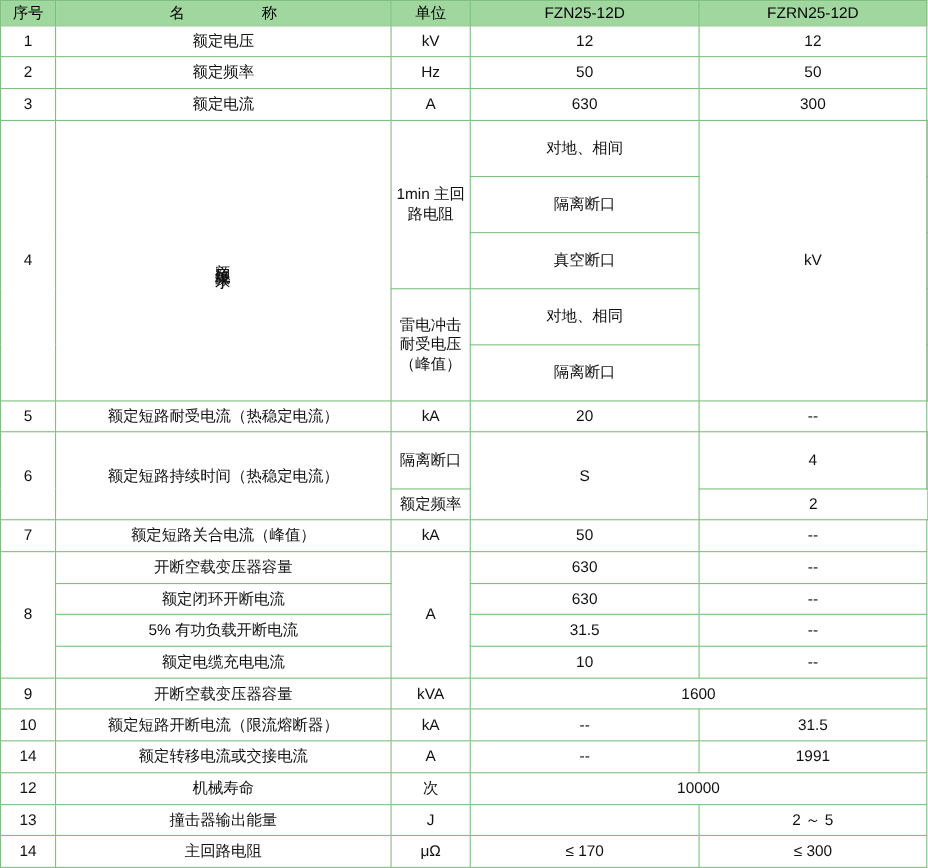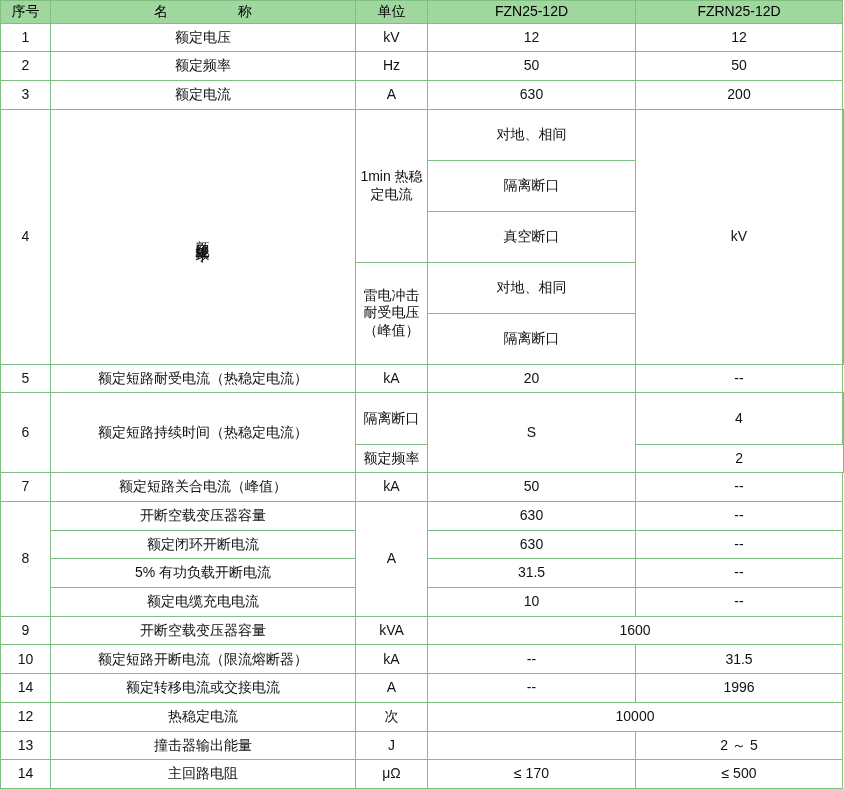--- a/index.html
+++ b/index.html
@@ -92,27 +92,27 @@
       <td>Hz</td>
       <td>50</td>
       <td>50</td>
     </tr>
 
     <tr>
       <td>3</td>
       <td>额定电流</td>
       <td>A</td>
       <td>630</td>
-      <td>200</td>
+      <td>300</td>
     </tr>
 
     <tr>
       <td rowspan="5">4</td>
       <td rowspan="5" class="sub-a"><span class="vert">额定绝缘水平</span></td>
-      <td rowspan="3" class="sub-b small">1min 热稳定电流</td>
+      <td rowspan="3" class="sub-b small">1min 主回路电阻</td>
       <td class="sub-c">对地、相间</td>
       <td rowspan="5">kV</td>
       <td colspan="2">42</td>
     </tr>
     <tr>
       <td class="sub-c">隔离断口</td>
       <td colspan="2">48</td>
     </tr>
     <tr>
       <td class="sub-c">真空断口</td>
@@ -193,40 +193,40 @@
       <td>kA</td>
       <td>--</td>
       <td>31.5</td>
     </tr>
 
     <tr>
       <td>14</td>
       <td>额定转移电流或交接电流</td>
       <td>A</td>
       <td>--</td>
-      <td>1996</td>
+      <td>1991</td>
     </tr>
 
     <tr>
       <td>12</td>
-      <td>热稳定电流</td>
+      <td>机械寿命</td>
       <td>次</td>
       <td colspan="2">10000</td>
     </tr>
 
     <tr>
       <td>13</td>
       <td>撞击器输出能量</td>
       <td>J</td>
       <td></td>
       <td>2 ～ 5</td>
     </tr>
 
     <tr>
       <td>14</td>
       <td>主回路电阻</td>
       <td>μΩ</td>
       <td>≤ 170</td>
-      <td>≤ 500</td>
+      <td>≤ 300</td>
     </tr>
 
   </tbody>
 </table>
 
 </body></html>

